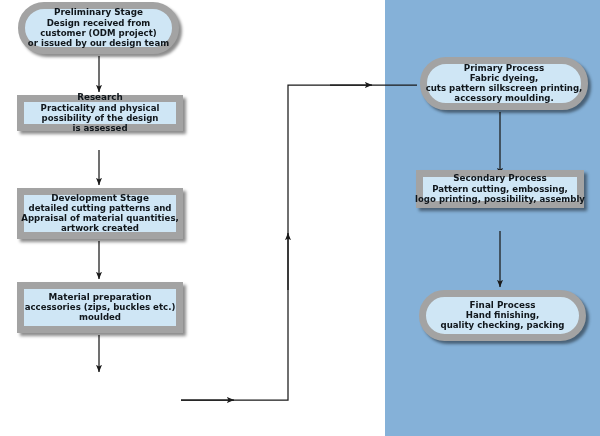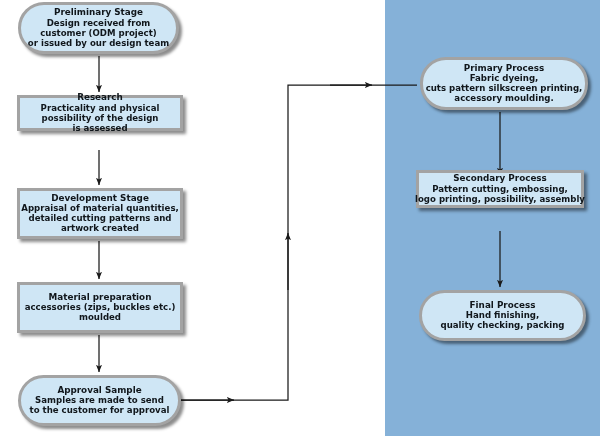--- a/index.html
+++ b/index.html
@@ -15,21 +15,21 @@
   .panel{
     position:absolute;
     left:385px;top:0;width:215px;height:436px;
     background:#85b1d8;
   }
 
   .node{
     position:absolute;
     box-sizing:border-box;
     background:#cfe6f5;
-    border:3px solid #a3a3a3;
+    border:7px solid #a3a3a3;
     color:#10161b;
     display:flex;
     flex-direction:column;
     align-items:center;
     justify-content:center;
     text-align:center;
     line-height:1.16;
     font-size:8.6px;
     box-shadow:3px 3px 3px rgba(0,0,0,0.45);
     padding:2px 4px;
@@ -91,36 +91,31 @@
 
   <div class="node" id="n-research">
     <span class="ttl">Research</span>
     <span class="ln">Practicality and physical</span>
     <span class="ln">possibility of the design</span>
     <span class="ln">is assessed</span>
   </div>
 
   <div class="node" id="n-development">
     <span class="ttl">Development Stage</span>
+    <span class="ln">detailed cutting patterns and</span>
     <span class="ln">Appraisal of material quantities,</span>
-    <span class="ln">detailed cutting patterns and</span>
     <span class="ln">artwork created</span>
   </div>
 
   <div class="node" id="n-material">
     <span class="ttl">Material preparation</span>
     <span class="ln">accessories (zips, buckles etc.)</span>
     <span class="ln">moulded</span>
   </div>
 
-  <div class="node round" id="n-approval">
-    <span class="ttl">Approval Sample</span>
-    <span class="ln">Samples are made to send</span>
-    <span class="ln">to the customer for approval</span>
-  </div>
 
   <div class="node round" id="n-primary">
     <span class="ttl">Primary Process</span>
     <span class="ln">Fabric dyeing,</span>
     <span class="ln">cuts pattern silkscreen printing,</span>
     <span class="ln">accessory moulding.</span>
   </div>
 
   <div class="node" id="n-secondary">
     <span class="ttl">Secondary Process</span>

